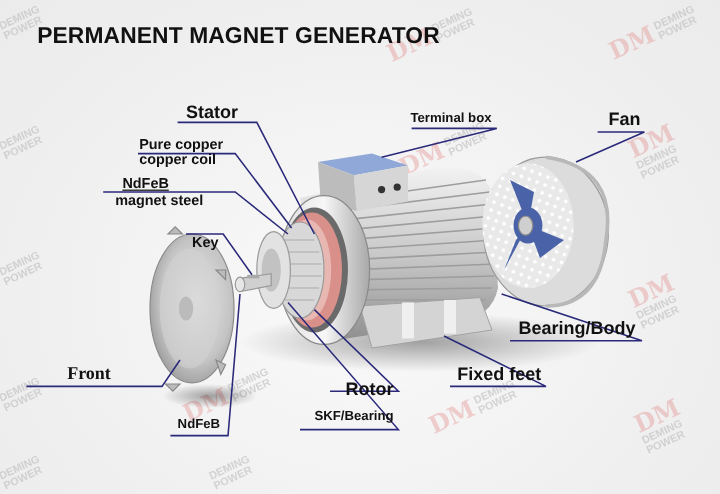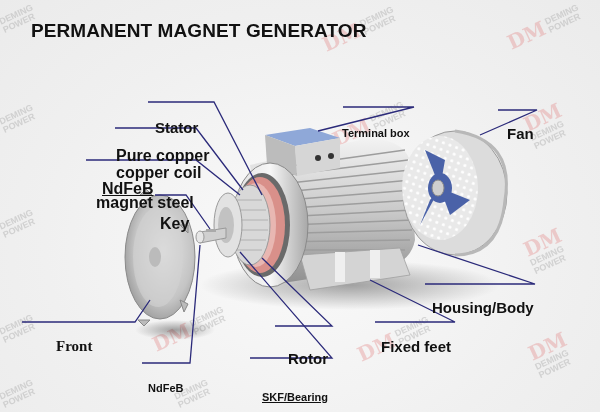--- a/index.html
+++ b/index.html
@@ -1,21 +1,21 @@
 <!DOCTYPE html>
 <html><head>
 <meta charset="utf-8">
 <style>
   html, body { margin:0; padding:0; }
   body { width:600px; height:412px; overflow:hidden; background:#f1f1f1; font-family:"Liberation Sans", sans-serif; }
   .canvas { position:relative; width:600px; height:412px; background:radial-gradient(ellipse at 50% 60%, #fafafa 0%, #f0f0f0 60%, #ebebeb 100%); }
   .title { position:absolute; left:31px; top:20px; font-weight:700; font-size:19px; color:#111; letter-spacing:0.1px; }
-  .lbl { position:absolute; font-weight:700; color:#111; white-space:nowrap; line-height:1.05;margin-top:34px; }
+  .lbl { position:absolute; font-weight:700; color:#111; white-space:nowrap; line-height:1.05; }
   .lbl.lg { font-size:15px; }
-  .lbl.md { font-size:16px; }
+  .lbl.md { font-size:12px; }
   .lbl.sm { font-size:11px; }
   svg.art { position:absolute; left:0; top:0; }
   .wm { position:absolute; color:rgba(220,160,160,0.35); font-size:9px; font-weight:700; transform:rotate(-25deg); line-height:0.95; }
   .wm .logo { display:inline-block; font-size:20px; color:rgba(225,130,130,0.35); font-family:"DejaVu Serif", serif; margin-right:3px; vertical-align:middle; }
   .wm .txt { display:inline-block; vertical-align:middle; color:rgba(180,180,180,0.5); }
 </style>
 </head>
 <body>
 
 <div class="canvas">
@@ -177,23 +177,23 @@
 
   <div class="lbl lg" style="left:155px;top:86px;">Stator</div>
   <div class="lbl md" style="left:116px;top:114px;">
     <span>Pure copper</span><br>
     <span>copper coil</span>
   </div>
   <div class="lbl md" style="left:102px;top:147px;text-decoration:underline;">
     <span>NdFeB</span><br>
   </div>
   <div class="lbl md" style="left:96px;top:161px;">magnet steel</div>
-  <div class="lbl md" style="left:160px;top:182px;">Key</div>
+  <div class="lbl md" style="left:160px;top:196px;">Key</div>
   <div class="lbl lg" style="left:56px;top:305px;font-family:Liberation Serif, serif;">Front</div>
   <div class="lbl sm" style="left:148px;top:349px;">NdFeB</div>
-  <div class="lbl sm" style="left:262px;top:358px;text-decoration:underline;">SKF/Bearing</div>
+  <div class="lbl sm" style="left:262px;top:342px;">SKF/Bearing</div>
   <div class="lbl lg" style="left:288px;top:317px;">Rotor</div>
   <div class="lbl lg" style="left:381px;top:305px;">Fixed feet</div>
-  <div class="lbl lg" style="left:432px;top:266px;">Housing/Body</div>
+  <div class="lbl lg" style="left:432px;top:266px;">Bearing/Body</div>
   <div class="lbl sm" style="left:342px;top:94px;">Terminal box</div>
   <div class="lbl lg" style="left:507px;top:92px;">Fan</div>
 
 </div>
 
 </body></html>

